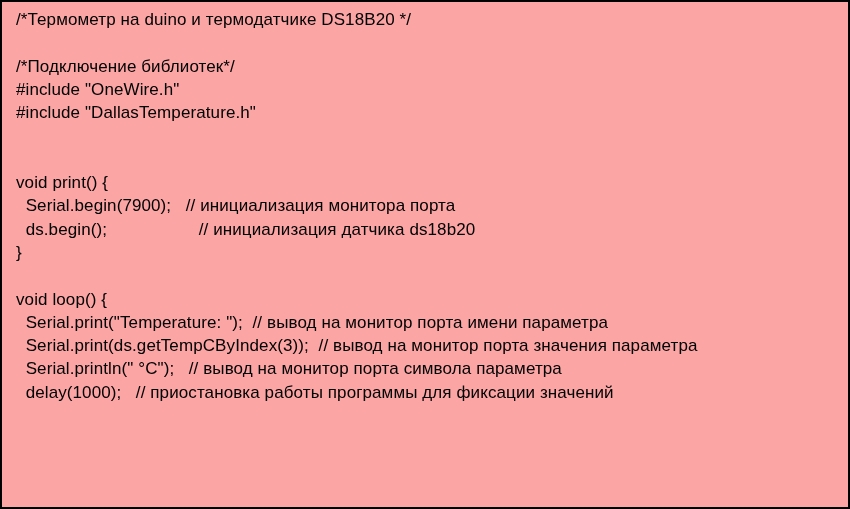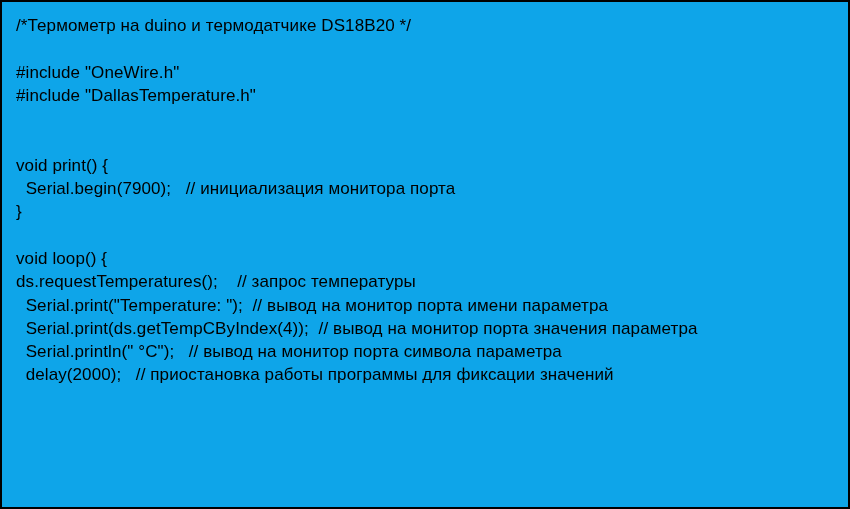--- a/index.html
+++ b/index.html
@@ -9,50 +9,51 @@
   }
   body {
     width: 850px;
     height: 509px;
     font-family: "Liberation Sans", sans-serif;
   }
   #code-panel {
     box-sizing: border-box;
     width: 850px;
     height: 509px;
-    background: #0ea5e9;
+    background: #fca5a5;
     border: 2px solid #000000;
-    padding: 12px 0 0 14px;
+    padding: 6px 0 0 14px;
     overflow: hidden;
   }
   .code-line {
     font-family: "Liberation Sans", sans-serif;
     font-size: 17px;
     line-height: 23.3px;
     color: #000000;
     white-space: pre;
     letter-spacing: 0.1px;
   }
   .code-line.blank {
     height: 23.3px;
   }
 </style>
 </head>
 <body>
 
 <div id="code-panel">
   <div class="code-line">/*Термометр на duino и термодатчике DS18B20 */</div>
   <div class="code-line blank"></div>
+  <div class="code-line">/*Подключение библиотек*/</div>
   <div class="code-line">#include "OneWire.h"</div>
   <div class="code-line">#include "DallasTemperature.h"</div>
   <div class="code-line blank"></div>
   <div class="code-line blank"></div>
   <div class="code-line">void print() {</div>
   <div class="code-line">  Serial.begin(7900);   // инициализация монитора порта</div>
+  <div class="code-line">  ds.begin();                   // инициализация датчика ds18b20</div>
   <div class="code-line">}</div>
   <div class="code-line blank"></div>
   <div class="code-line">void loop() {</div>
-  <div class="code-line">ds.requestTemperatures();    // запрос температуры</div>
   <div class="code-line">  Serial.print("Temperature: ");  // вывод на монитор порта имени параметра</div>
-  <div class="code-line">  Serial.print(ds.getTempCByIndex(4));  // вывод на монитор порта значения параметра</div>
+  <div class="code-line">  Serial.print(ds.getTempCByIndex(3));  // вывод на монитор порта значения параметра</div>
   <div class="code-line">  Serial.println(" °C");   // вывод на монитор порта символа параметра</div>
-  <div class="code-line">  delay(2000);   // приостановка работы программы для фиксации значений</div>
+  <div class="code-line">  delay(1000);   // приостановка работы программы для фиксации значений</div>
 </div>
 
 </body></html>

